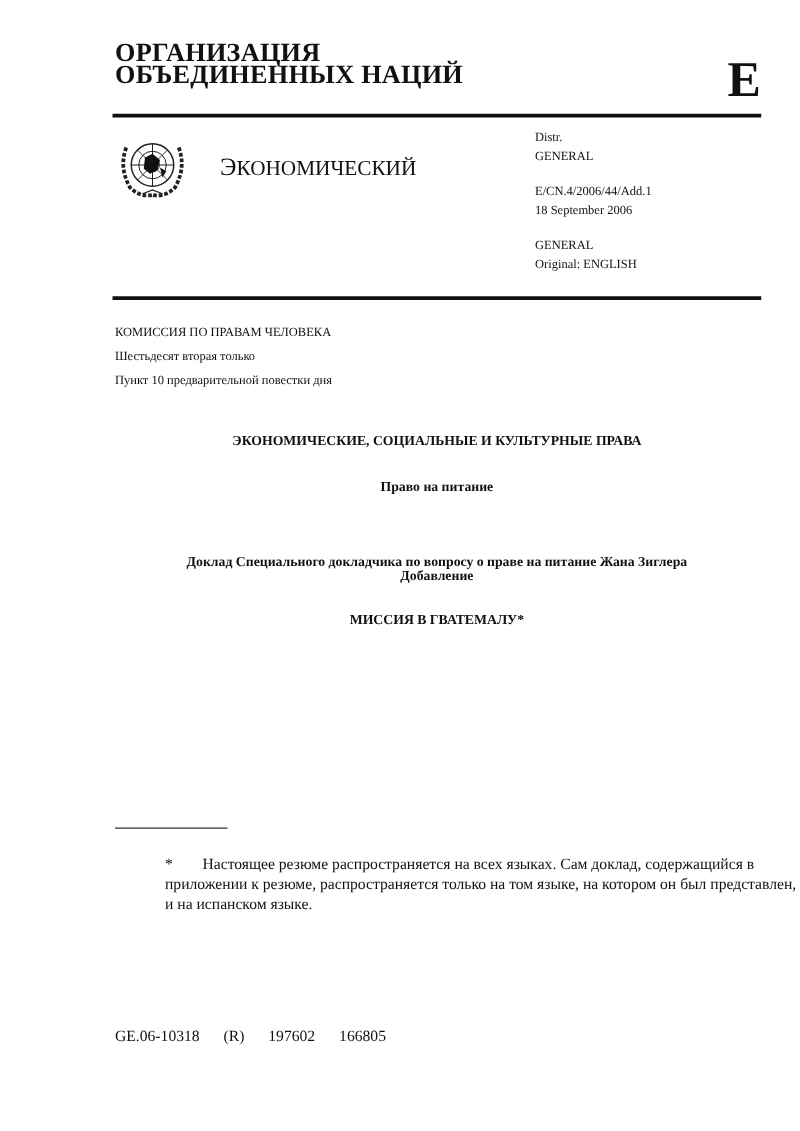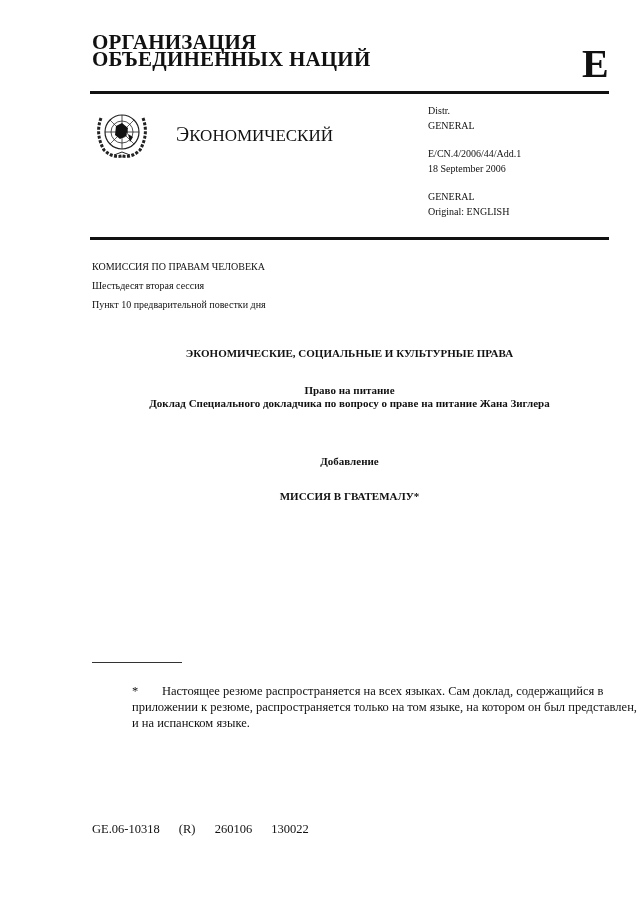--- a/index.html
+++ b/index.html
@@ -62,33 +62,33 @@
   <div>18 September 2006</div>
   <div class="gap"></div>
   <div>GENERAL</div>
   <div>Original:  ENGLISH</div>
 </div>
 
 <div class="abs rule" style="top:237px;height:3px;"></div>
 
 <div class="abs commission">
   <div>КОМИССИЯ ПО ПРАВАМ ЧЕЛОВЕКА</div>
-  <div>Шестьдесят вторая сессия</div>
+  <div>Шестьдесят вторая только</div>
   <div>Пункт 10 предварительной повестки дня</div>
 </div>
 
 <div class="abs center" style="top:347px;">ЭКОНОМИЧЕСКИЕ, СОЦИАЛЬНЫЕ И КУЛЬТУРНЫЕ ПРАВА</div>
 <div class="abs center" style="top:384px;">Право на питание</div>
-<div class="abs center" style="top:397px;">Доклад Специального докладчика по вопросу о праве на питание Жана Зиглера</div>
+<div class="abs center" style="top:444px;">Доклад Специального докладчика по вопросу о праве на питание Жана Зиглера</div>
 <div class="abs center" style="top:455px;">Добавление</div>
 <div class="abs center" style="top:490px;">МИССИЯ В ГВАТЕМАЛУ*</div>
 
 <div class="abs fnrule"></div>
 <div class="abs footnote">
   <span class="star">*</span><span>Настоящее резюме распространяется на всех языках.  Сам доклад, содержащийся в приложении к резюме, распространяется только на том языке, на котором он был представлен, и на испанском языке.</span>
 </div>
 
 <div class="abs jobno">
   <span>GE.06-10318</span>
   <span>(R)</span>
-  <span>260106</span>
-  <span>130022</span>
+  <span>197602</span>
+  <span>166805</span>
 </div>
 
 </body></html>

